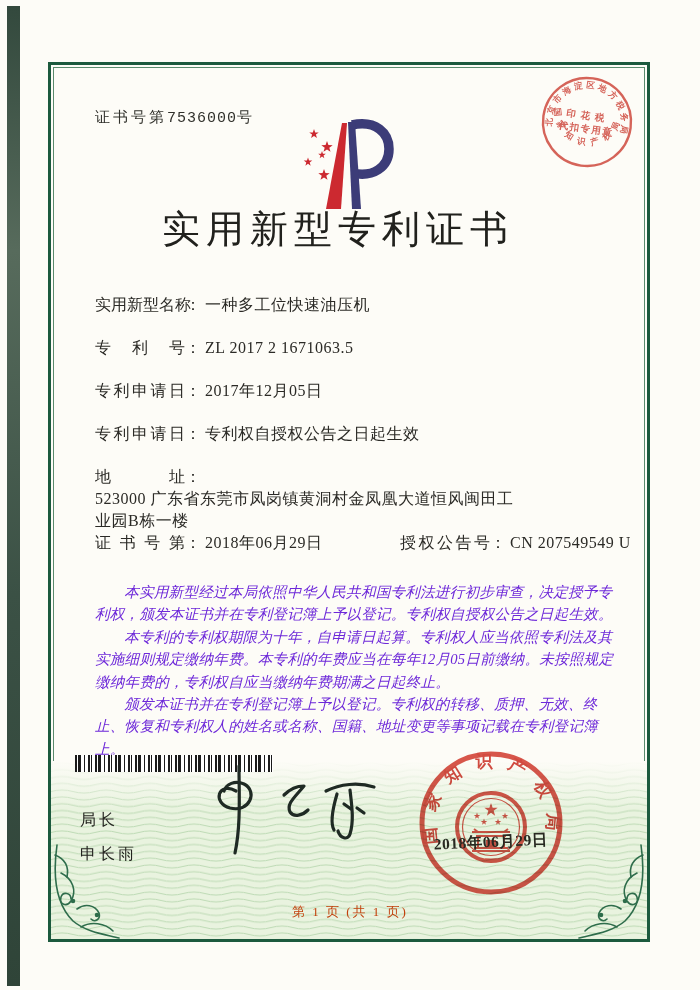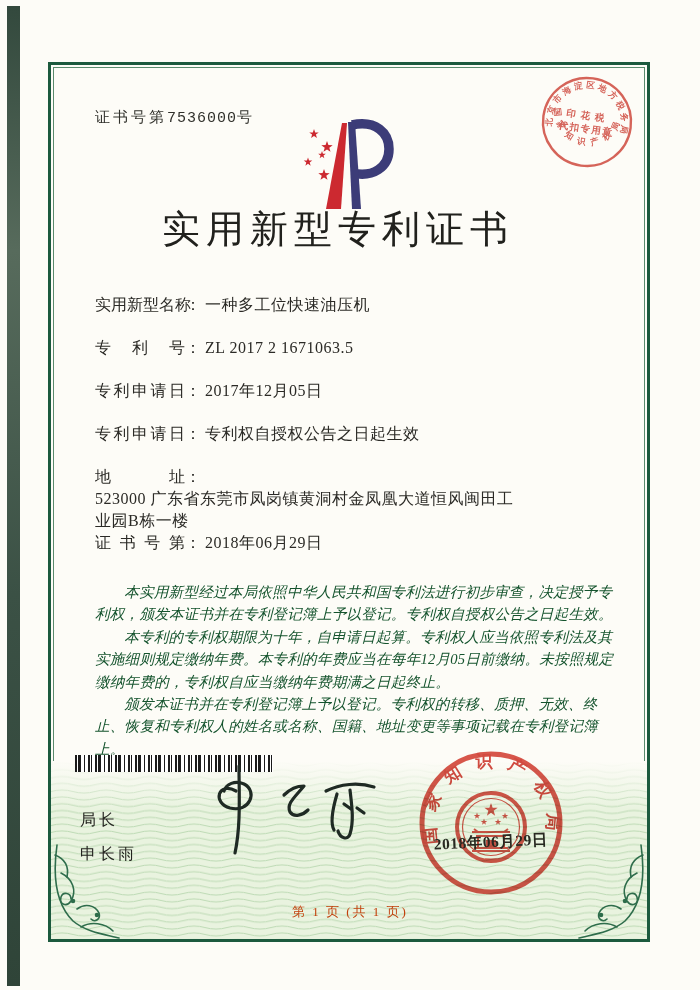--- a/index.html
+++ b/index.html
@@ -15,21 +15,21 @@
   .title{position:absolute;left:0;top:204px;width:676px;text-align:center;
          font-size:38px;letter-spacing:6px;color:#21211d;}
   .fields{position:absolute;left:95px;top:294px;width:525px;font-size:16px;}
   .row{position:relative;margin-bottom:21px;line-height:22px;white-space:nowrap;}
   .row.addr{margin-bottom:0;white-space:normal;}
   .lbl{display:inline-block;width:90px;text-align:justify;text-align-last:justify;vertical-align:top;}
   .val{letter-spacing:.5px;}
   .val.addr{display:inline-block;width:425px;vertical-align:top;white-space:normal;}
   .g2{position:absolute;left:305px;top:0;}
   .bodytext{position:absolute;left:95px;top:581px;width:522px;font-size:14.6px;
-            line-height:22.4px;font-style:italic;color:#14532d;}
+            line-height:22.4px;font-style:italic;color:#6d28d9;}
   .bodytext p{margin:0;text-indent:2em;letter-spacing:.2px;}
   .greensec{position:absolute;left:51px;top:761px;width:596px;height:178px;}
   .fade{position:absolute;left:0;top:0;width:100%;height:48px;
         background:linear-gradient(#fdfcf7,rgba(253,252,247,0));}
   .orn{position:absolute;bottom:0;}
   .orn.left{left:0;}
   .orn.right{right:0;transform:scaleX(-1);}
   .barcode{position:absolute;left:75px;top:755px;width:198px;height:17px;
      background:repeating-linear-gradient(90deg,#1a1a1a 0 2px,#fff 2px 3px,#1a1a1a 3px 6px,#fff 6px 9px,
      #1a1a1a 9px 10px,#fff 10px 13px,#1a1a1a 13px 15px,#fff 15px 16px,#1a1a1a 16px 17px,#fff 17px 20px);}
@@ -83,20 +83,24 @@
       <span class="lbl">专利申请日</span><span>：</span>
       <span class="val">专利权自授权公告之日起生效</span>
     </div>
     <div class="row addr">
       <span class="lbl">地址</span><span>：</span>
       <span class="val addr">523000 广东省东莞市凤岗镇黄洞村金凤凰大道恒风闽田工业园B栋一楼</span>
     </div>
     <div class="row">
       <span class="lbl">证书号第</span><span>：</span>
       <span class="val">2018年06月29日</span>
+      <span class="g2">
+        <span class="lbl">授权公告号</span><span>：</span>
+        <span class="val">CN 207549549 U</span>
+      </span>
     </div>
   </div>
 
   <div class="bodytext">
     <p>本实用新型经过本局依照中华人民共和国专利法进行初步审查，决定授予专利权，颁发本证书并在专利登记簿上予以登记。专利权自授权公告之日起生效。</p>
     <p>本专利的专利权期限为十年，自申请日起算。专利权人应当依照专利法及其实施细则规定缴纳年费。本专利的年费应当在每年12月05日前缴纳。未按照规定缴纳年费的，专利权自应当缴纳年费期满之日起终止。</p>
     <p>颁发本证书并在专利登记簿上予以登记。专利权的转移、质押、无效、终止、恢复和专利权人的姓名或名称、国籍、地址变更等事项记载在专利登记簿上。</p>
   </div>
 
   <div class="greensec">

